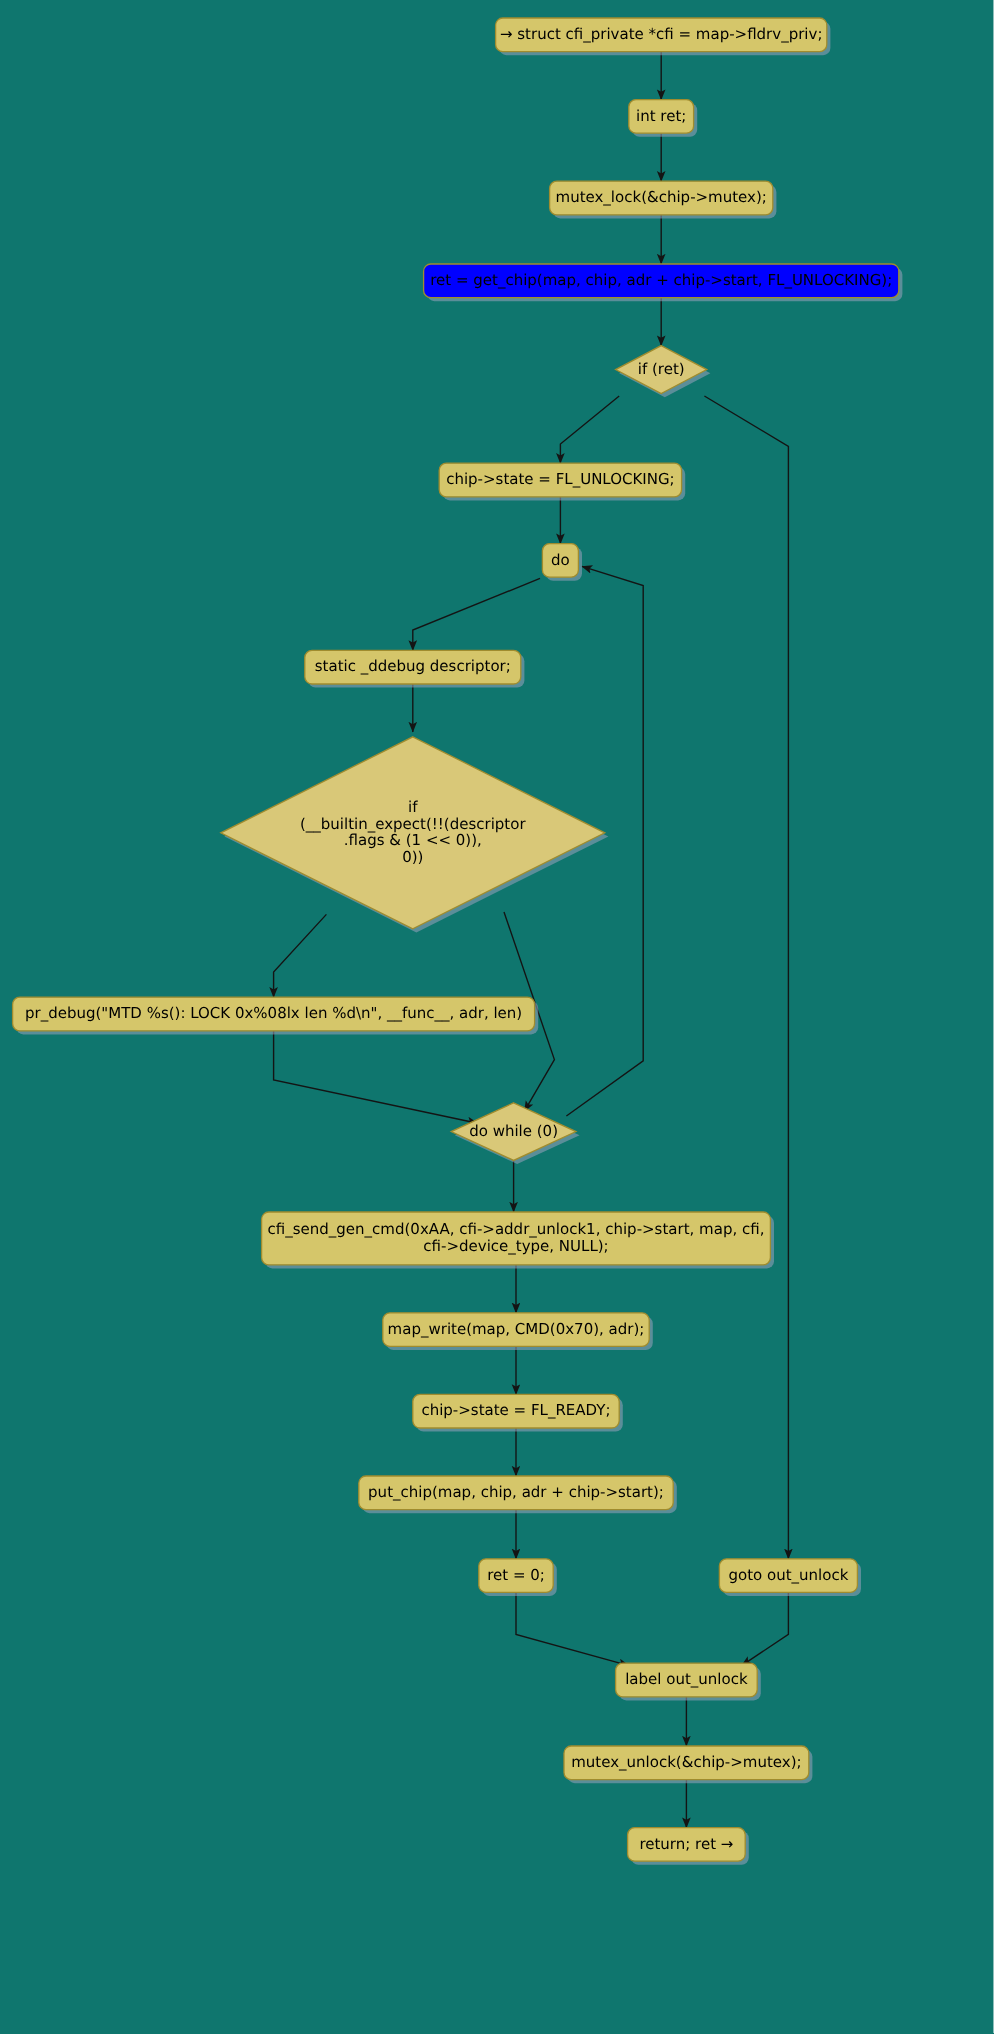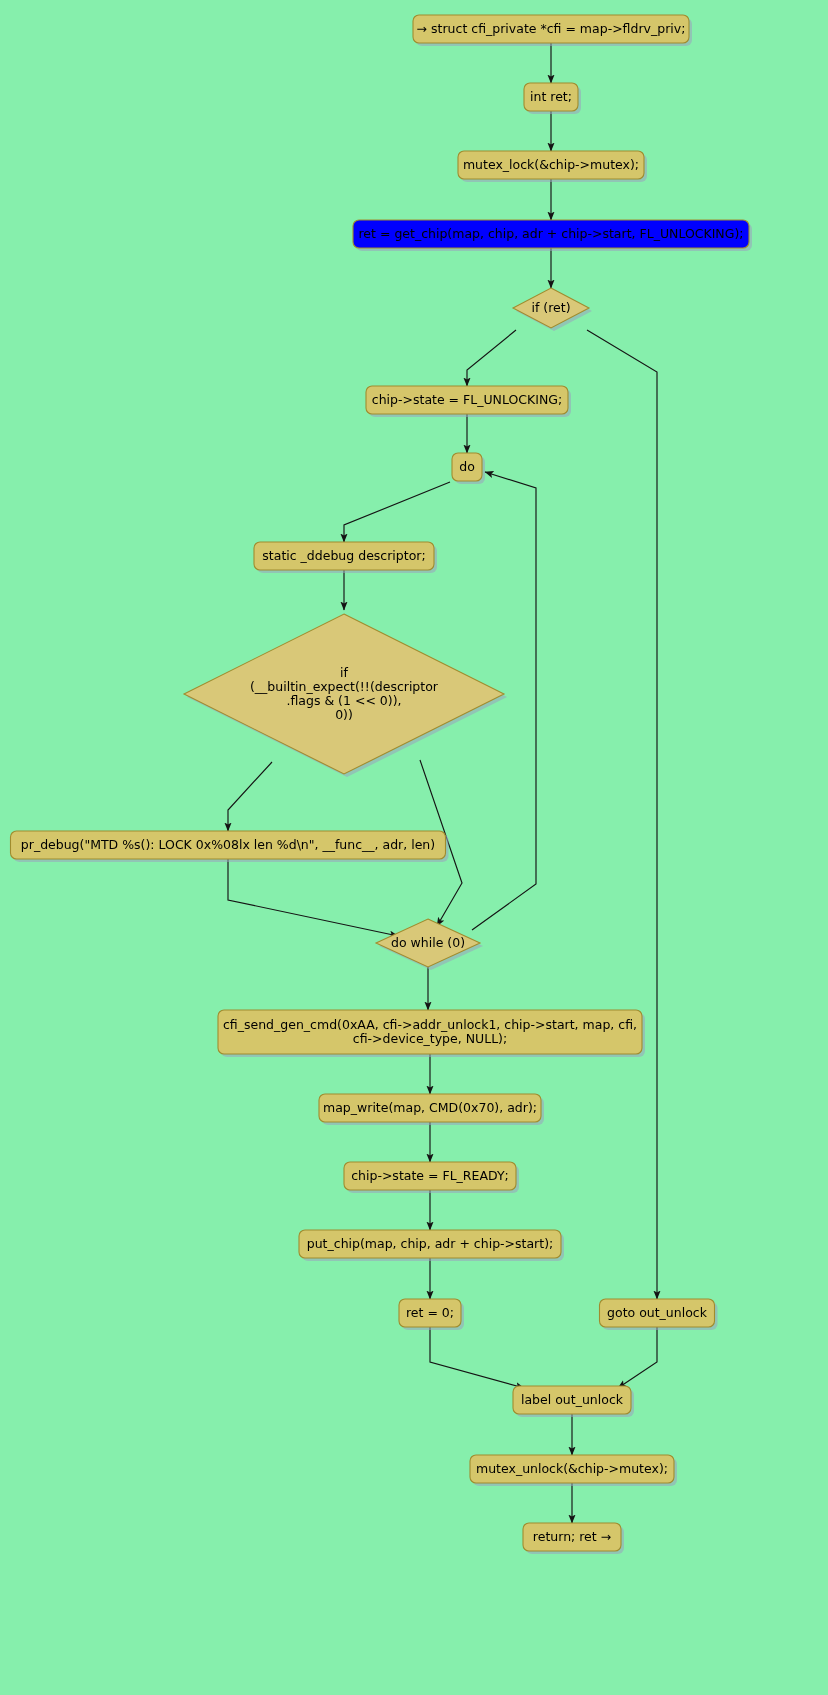--- a/index.html
+++ b/index.html
@@ -7,21 +7,21 @@
     padding: 0;
     background: #ffffff;
   }
   body {
     font-family: "DejaVu Sans", sans-serif;
   }
   #canvas {
     position: relative;
     width: 828px;
     height: 1695px;
-    background: #86efac;
+    background: #0f766e;
     overflow: hidden;
   }
   svg.flow {
     position: absolute;
     top: 0;
     left: 0;
     width: 828px;
     height: 1695px;
   }
   .node-shadow {

